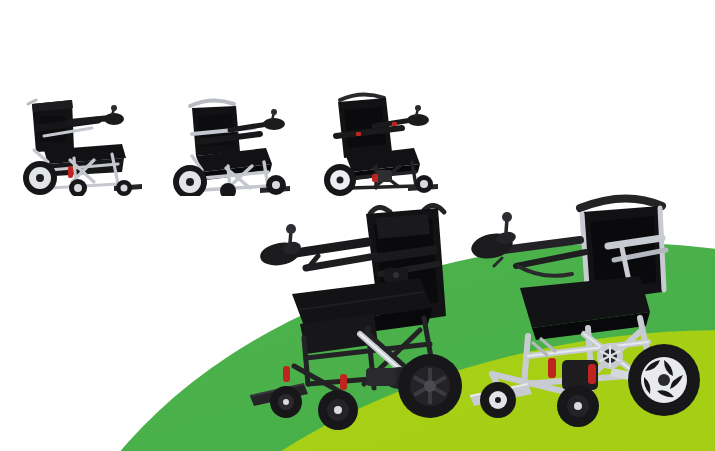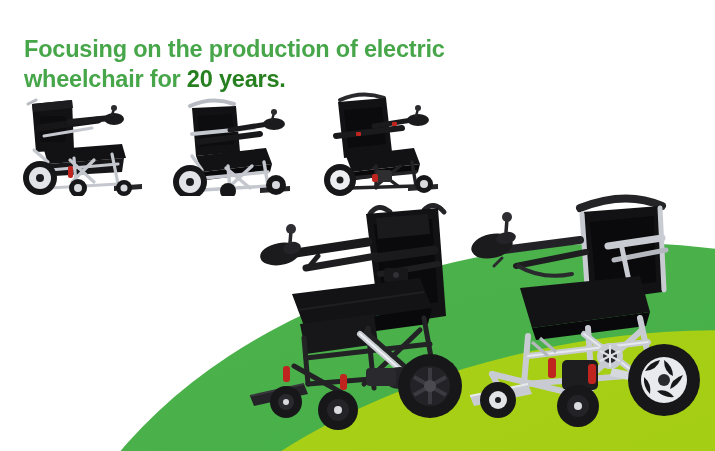--- a/index.html
+++ b/index.html
@@ -85,23 +85,20 @@
       </linearGradient>
     </defs>
     <g clip-path="url(#stageClip)">
 
       <ellipse cx="560" cy="600" rx="520" ry="352" transform="rotate(-9 560 600)" fill="url(#dkGrad)"></ellipse>
 
       <ellipse cx="600" cy="585" rx="470" ry="243" transform="rotate(-11 600 585)" fill="url(#ltGrad)"></ellipse>
     </g>
   </svg>
 
-  <h1 class="headline">
-    <span class="lite">Focusing on the production of electric wheelchair for </span><span class="strong">20 years.</span>
-  </h1>
 
   <div class="product thumb-1">
     <span class="label-hidden">Folding electric wheelchair, silver frame, side view</span>
     <svg width="140" height="104" viewBox="0 0 140 104" xmlns="http://www.w3.org/2000/svg">
       <g>
 
         <path d="M18 12 L58 8 L60 58 L22 60 Z" fill="#121214"></path>
         <path d="M18 12 L58 8 L59 16 L19 20 Z" fill="#1d1d20"></path>
         <rect x="26" y="24" width="26" height="26" rx="3" fill="#0d0d10"></rect>
 

